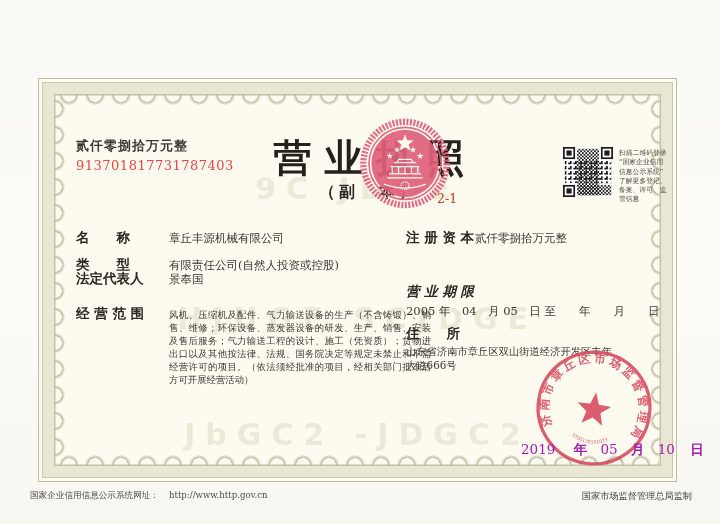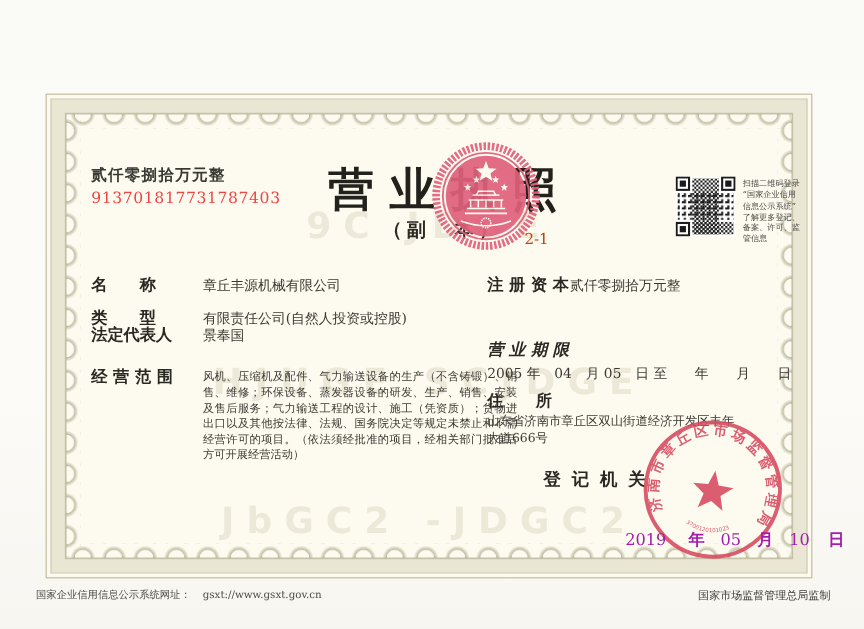--- a/index.html
+++ b/index.html
@@ -209,21 +209,20 @@
     </div>
     <div class="row" style="left:367px; top:204px;">
       <span class="flabel" style="width:64px;font-style:italic;">营 业 期 限</span>
       <span class="fvalue">2005 年　04　月 05　日 至　　年　　月　　日</span>
     </div>
     <div class="row" style="left:367px; top:230px;">
       <span class="flabel" style="width:64px;margin-top:16px;">住　　所</span>
       <span class="fvalue addr">山东省济南市章丘区双山街道经济开发区丰年大道666号</span>
     </div>
 
-    <div class="registrar">登 记 机 关</div>
 
     <svg class="stamp" viewBox="0 0 120 120">
       <defs>
         <path id="arcTop" d="M 23.1 85.8 A 45 45 0 1 1 96.9 85.8" fill="none"></path>
         <path id="arcBot" d="M 42.5 90.3 A 35 35 0 0 0 77.5 90.3" fill="none"></path>
         <polygon id="sstar" points="0,-10 2.47,-3.4 9.51,-3.09 3.99,1.3 5.88,8.09 0,4.2 -5.88,8.09 -3.99,1.3 -9.51,-3.09 -2.47,-3.4"></polygon>
       </defs>
       <circle cx="60" cy="60" r="55" fill="none" stroke="#d6495e" stroke-width="3.2"></circle>
       <use href="#sstar" transform="translate(60,62) scale(1.75)" fill="#d6495e"></use>
       <text font-size="11.5" fill="#d6495e" font-weight="bold" letter-spacing="1">
@@ -239,18 +238,18 @@
       <span class="sep" style="margin-left:14px;">年</span>
       <span class="num" style="margin-left:9px;">05</span>
       <span class="sep" style="margin-left:9px;">月</span>
       <span class="num" style="margin-left:9px;">10</span>
       <span class="sep" style="margin-left:11px;">日</span>
     </div>
   </div>
 
   <div class="footer">
     <div class="f-left">
-      <span>国家企业信用信息公示系统网址：</span><span class="f-url">gsxt://www.gsxt.gov.cn</span>
+      <span>国家企业信用信息公示系统网址：</span><span class="f-url">http://www.http.gov.cn</span>
     </div>
     <div class="f-right">国家市场监督管理总局监制</div>
   </div>
 
 </div>
 
 </body></html>

